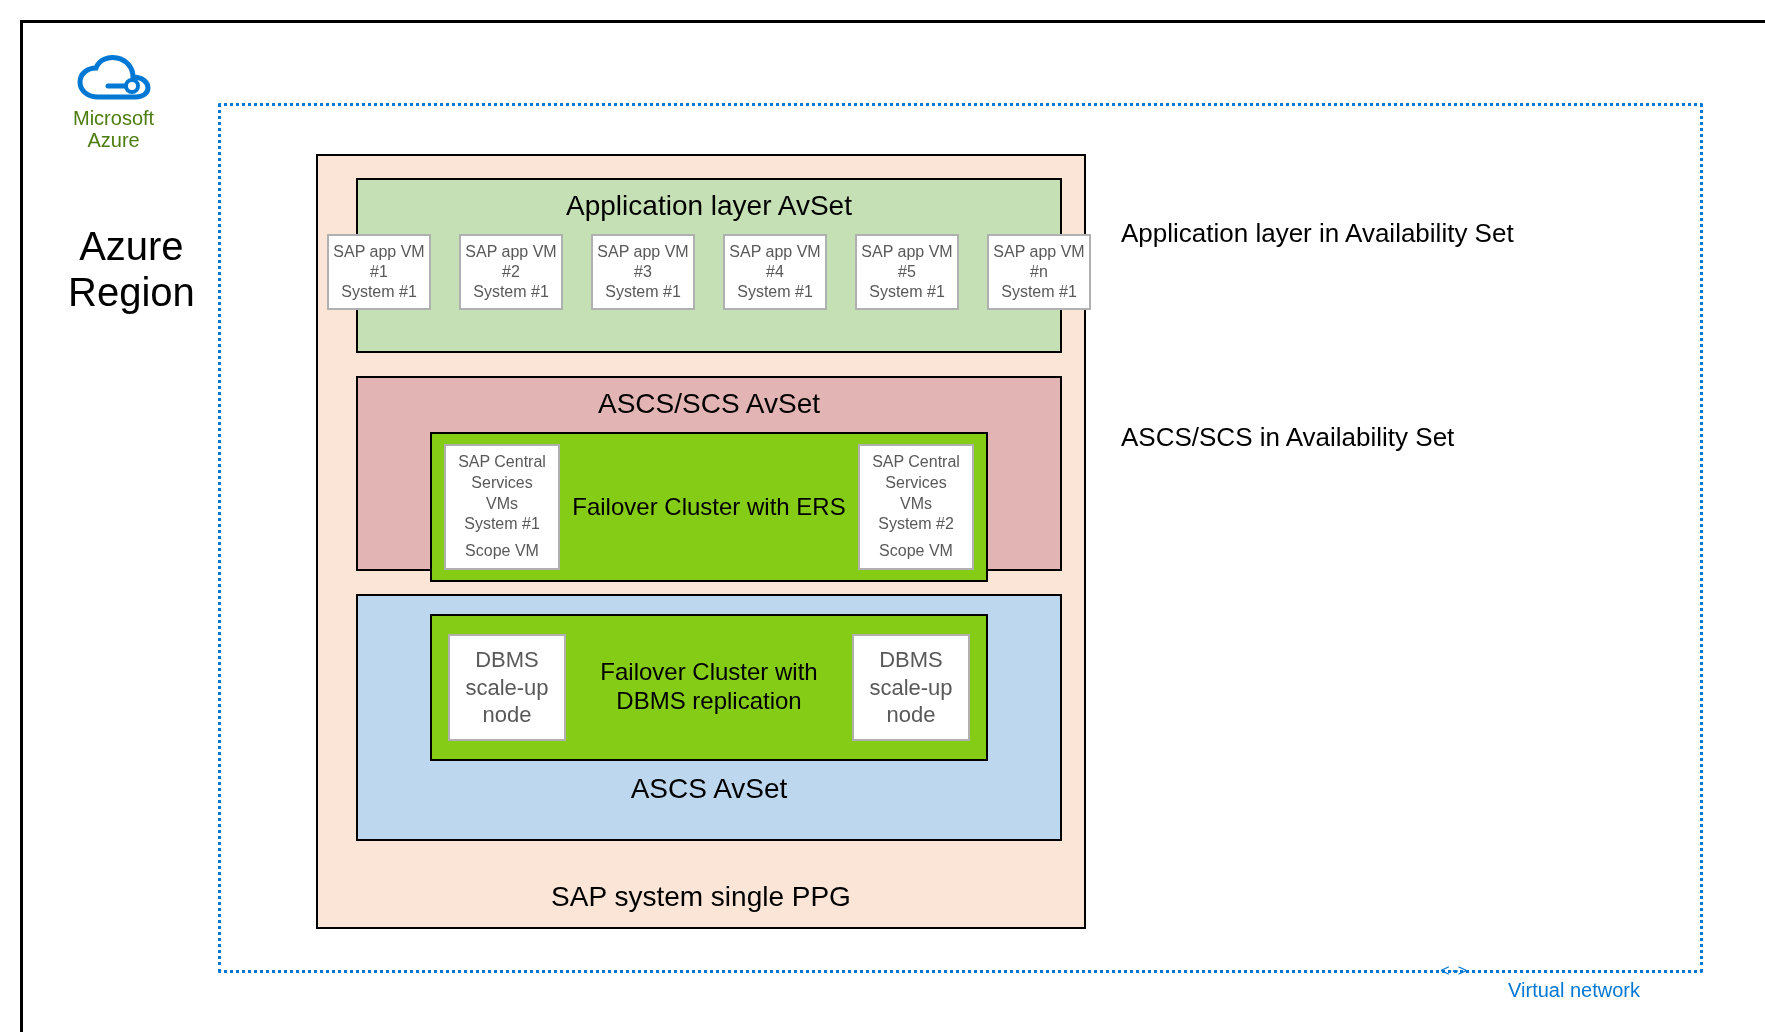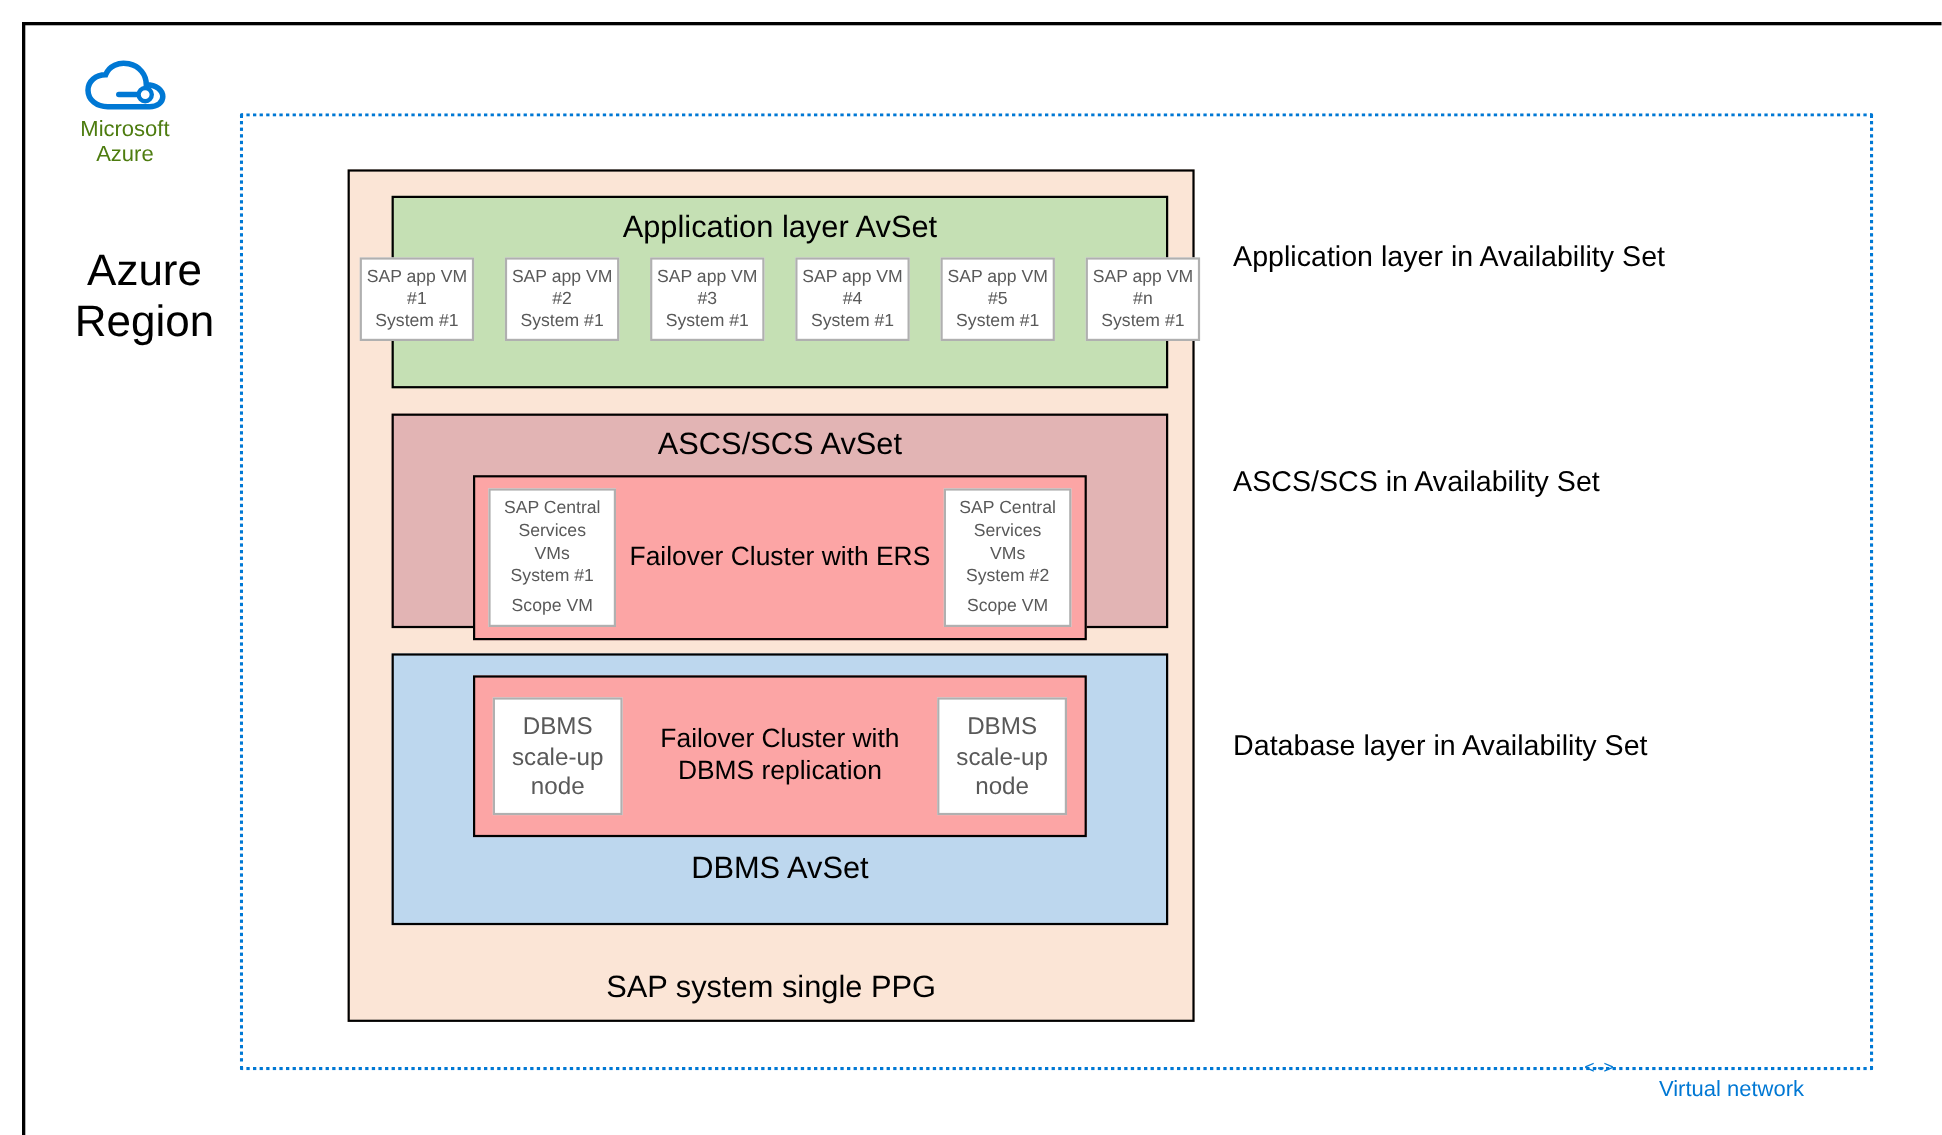--- a/index.html
+++ b/index.html
@@ -15,21 +15,21 @@
     .ppg-box { position: absolute; top: 48px; left: 95px; width: 770px; height: 775px; background: #fbe5d6; border: 2px solid #000; }
     .ppg-title { position: absolute; bottom: 14px; left: 0; right: 0; text-align: center; font-size: 28px; color: #000; }
     .avset { position: absolute; left: 22px; right: 22px; border: 2px solid #000; margin-left: 16px; }
     .avset-title { text-align: center; font-size: 28px; padding: 10px 0 12px 0; color: #000; }
     .avset-title.bottom { padding: 12px 0 10px 0; }
     .app-avset { top: 22px; height: 175px; background: #c5e0b4; }
     .ascs-avset { top: 220px; height: 195px; background: #e2b4b4; }
     .dbms-avset { top: 438px; height: 247px; background: #bdd7ee; }
     .vm-row { display: flex; justify-content: center; gap: 28px; padding: 0 14px; border-radius: 27px; }
     .vm-box { background: #fff; border: 2px solid #b0b0b0; font-size: 16px; text-align: center; padding: 6px 4px; line-height: 1.25; color: #595959; flex: 0 0 auto; width: 104px; }
-    .inner-cluster { margin: 0 72px; background: #fca5a5; border: 2px solid #000; display: flex; align-items: center; justify-content: space-between; padding: 10px 12px; }
+    .inner-cluster { margin: 0 72px; background: #84cc16; border: 2px solid #000; display: flex; align-items: center; justify-content: space-between; padding: 10px 12px; }
     .cluster-label { font-size: 24px; text-align: center; flex: 1; color: #000; line-height: 1.2; }
     .scs-box { background: #fff; border: 2px solid #b0b0b0; font-size: 16px; text-align: center; line-height: 1.3; color: #595959; padding: 6px 8px; width: 116px; }
     .dbms-box { background: #fff; border: 2px solid #b0b0b0; font-size: 22px; text-align: center; line-height: 1.25; color: #595959; padding: 10px 0; width: 118px; }
     .side-label { position: absolute; font-size: 26px; color: #000; left: 900px; }
     .side-app { top: 112px; }
     .side-ascs { top: 316px; }
     .side-dbms { top: 556px; }
   </style>
 </head>
 <body>
@@ -87,24 +87,23 @@
           <div class="dbms-box">
             <span>DBMS</span><br><span>scale-up</span><br><span>node</span>
           </div>
           <div class="cluster-label">
             <span>Failover Cluster with</span><br><span>DBMS replication</span>
           </div>
           <div class="dbms-box">
             <span>DBMS</span><br><span>scale-up</span><br><span>node</span>
           </div>
         </div>
-        <div class="avset-title bottom">DBMS AvSet</div>
+        <div class="avset-title bottom">ASCS AvSet</div>
       </div>
 
       <div class="ppg-title">SAP system single PPG</div>
     </div>
 
     <div class="side-label side-app">Application layer in Availability Set</div>
     <div class="side-label side-ascs">ASCS/SCS in Availability Set</div>
-    <div class="side-label side-dbms">Database layer in Availability Set</div>
   </div>
 
 </div>
 
 </body></html>

